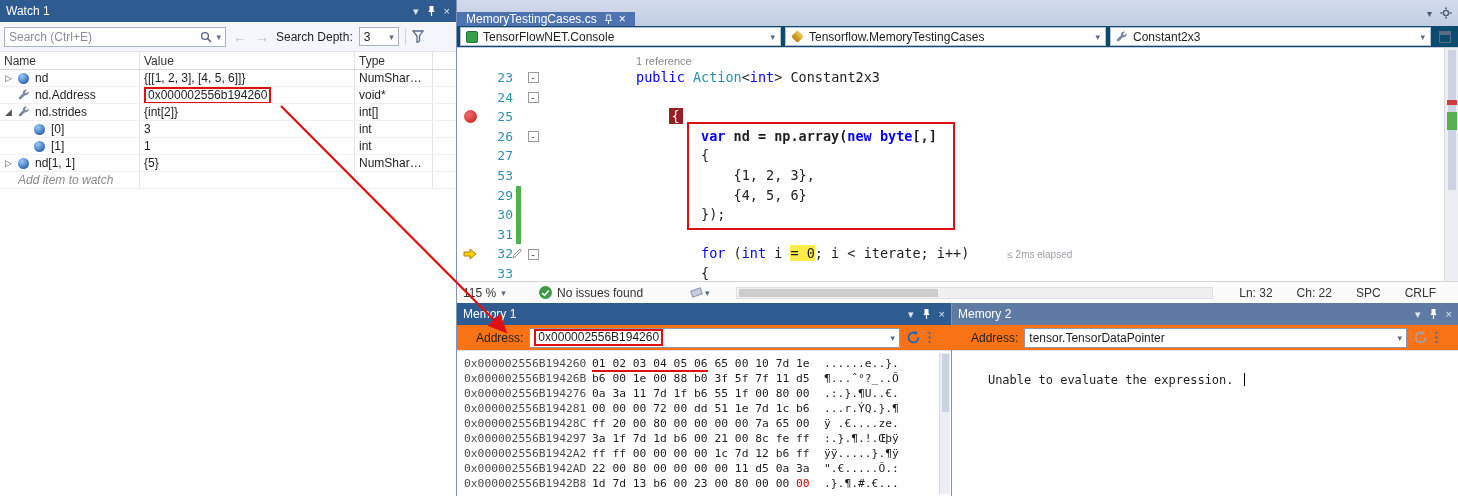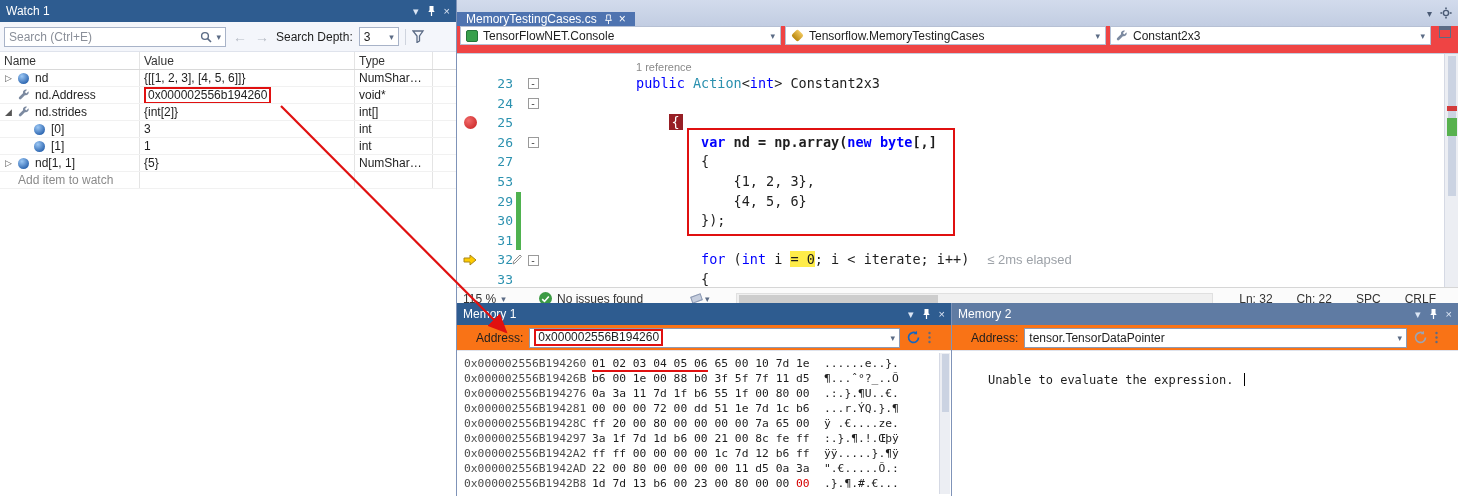--- a/index.html
+++ b/index.html
@@ -27,30 +27,30 @@
   .wcn{width:140px;border-right:1px solid #e4e4e4;gap:4px}
   .wcv{width:215px;border-right:1px solid #e4e4e4}
   .wct{width:78px;border-right:1px solid #e4e4e4}
   .wrow{display:flex;height:17px;line-height:17px;border-bottom:1px solid #f1f1f1}
   .wexp{width:11px;color:#555;font-size:9px;text-align:center;flex:none}
   .sphere{width:11px;height:11px;border-radius:50%;background:radial-gradient(circle at 35% 30%,#9cc8f5,#2e67b1 75%);flex:none}
   .wico{width:13px;height:12px;display:inline-flex;align-items:center;flex:none}
   .wname{overflow:hidden;text-overflow:ellipsis}
   .wval{white-space:nowrap}
   .wct,.wcv{font-size:12px}
-  .wph .wname{color:#8a8a8a;}
+  .wph .wname{color:#8a8a8a;font-style:italic}
   .redbox{border:2px solid #e01010;padding:0 2px;line-height:13px;display:inline-block}
 
   
   .editor{left:457px;top:0;width:1001px;height:303px;border-bottom:1px solid #7f93b8}
   .tabs{height:26px;background:linear-gradient(#d2dbec,#c2cde2);display:flex;align-items:flex-end;position:relative}
   .tab{background:#4e73b0;color:#fff;display:flex;align-items:center;gap:7px;padding:0 9px;font-size:12px}
   .tabicons{display:flex;gap:6px;align-items:center}
   .tabstrip-right{position:absolute;right:6px;top:0;height:26px;display:flex;align-items:center;gap:8px;color:#4a5a74}
-  .navbar{height:28px;background:#ef4444;border-bottom:1px solid #c6cede;display:flex;gap:4px;padding:0 3px}
+  .navbar{height:22px;background:#0c4a6e;border-bottom:1px solid #c6cede;display:flex;align-items:center;gap:4px;padding:0 3px}
   .ncombo{flex:1;height:19px;border:1px solid #b6c0d4;background:#fff;display:flex;align-items:center;gap:5px;padding:0 5px;overflow:hidden;white-space:nowrap}
   .ncombo .ntext{flex:1;overflow:hidden;text-overflow:ellipsis;font-size:12px}
   .dd{color:#5b6b85;font-size:9px}
   .nico{width:12px;height:12px;flex:none}
   .nico.proj{background:#37a04c;border:1px solid #23753a;border-radius:2px}
   .nico.cls{background:#b8860b;border-radius:2px;transform:rotate(45deg);width:9px;height:9px;margin:0 2px;background:linear-gradient(#f0c75e,#b8860b)}
   .nsplit{width:12px;height:12px;border:1px solid #5b6b85;border-top-width:4px;flex:none;margin:0 4px}
 
   .coderegion{position:relative;height:233px;background:#fff;overflow:hidden}
   #code-lines{position:absolute;left:0;top:0;right:14px;bottom:0;padding-top:4px}
@@ -62,21 +62,21 @@
   .chg.on::after{content:"";position:absolute;left:3px;top:0;bottom:0;width:5px;background:#4fb24f}
   .fold{width:20px;display:flex;align-items:center;justify-content:center;flex:none}
   .fbox{width:11px;height:11px;border:1px solid #9a9a9a;background:#fff;color:#444;font:10px/9px "DejaVu Sans Mono",monospace;text-align:center}
   pre.code{flex:1;font:inherit;white-space:pre;overflow:hidden}
   .tok-kw{color:#0000ff}
   .tok-type{color:#2b91af}
   .tok-pl{color:#1e1e1e}
   .tok-hl{background:#ffec49}
   .tok-bphl{background:#971f25;color:#fff;padding:0 3px}
   .lens .code span{color:#8a8a8a;font-family:"Liberation Sans",sans-serif;font-size:11px}
-  .perftip{color:#9da2a8;font-family:"Liberation Sans",sans-serif;font-size:13px;margin-left:18px}
+  .perftip{color:#9da2a8;font-family:"Liberation Sans",sans-serif;font-size:10px;margin-left:38px}
   .bpdot{position:absolute;left:7px;top:3px;width:13px;height:13px;border-radius:50%;background:radial-gradient(circle at 35% 35%,#f16a6a,#c51c1c)}
   .curarrow{position:absolute;left:6px;top:4px}
   .pcl{position:absolute;left:-1px;top:4px}
   .code-redbox{position:absolute;left:230px;top:74px;width:268px;height:108px;border:2px solid #e01010;pointer-events:none;z-index:6}
   .vscroll{position:absolute;right:0;top:0;bottom:0;width:14px;background:#eceef3;border-left:1px solid #d5d9e4}
   .vthumb{position:absolute;left:3px;top:2px;width:8px;height:140px;background:#cbd3e2}
   .mk{position:absolute;left:2px;width:10px;height:5px}
   .mk.red{top:52px;background:#d23b3b}
   .mk.grn{top:64px;height:18px;background:#57b14e}
 

